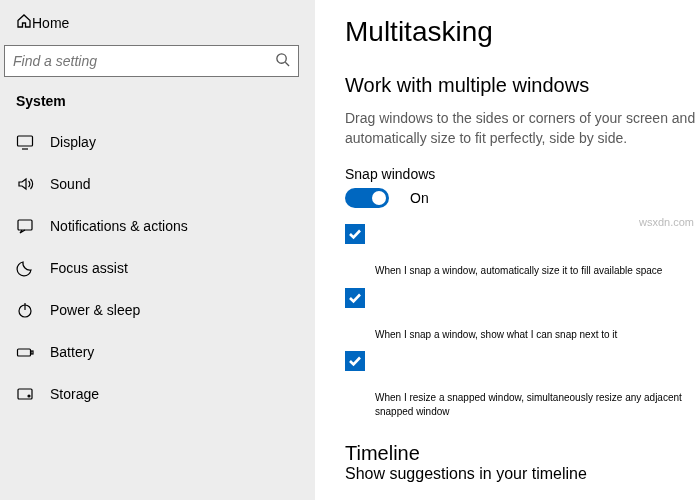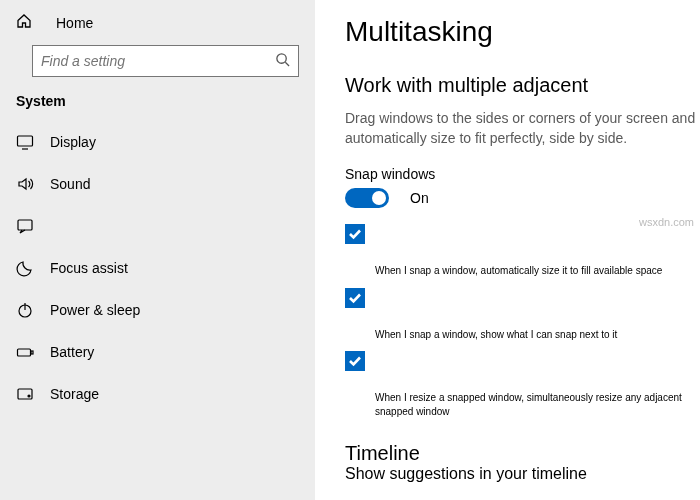--- a/index.html
+++ b/index.html
@@ -1,21 +1,21 @@
 <!DOCTYPE html>
 <html><head>
   <meta charset="utf-8">
   <style>
     * { margin:0; padding:0; box-sizing:border-box; font-family:'Segoe UI',Tahoma,sans-serif; }
     body { width:700px; height:500px; overflow:hidden; display:flex; background:#fff; color:#000; }
     .sidebar { width:315px; height:100%; background:#ededed; display:flex; flex-direction:column; overflow:hidden; }
-    .home-row { display:flex; align-items:center; padding:13px 16px 12px 16px; gap:24px; cursor:pointer;text-align:right; }
+    .home-row { display:flex; align-items:center; padding:13px 16px 12px 16px; gap:0; cursor:pointer;text-align:right; }
     .home-row svg { width:16px; height:16px; fill:none; stroke:#000; stroke-width:1.3; }
     .home-label { font-size:14px; }
-    .search-wrap { padding:0 16px 14px 32px; }
+    .search-wrap { padding:0 16px 14px 4px; }
     .search-box { display:flex; align-items:center; height:32px; border:1px solid #767676; background:#fff; padding:0 8px; }
     .search-input { border:none; outline:none; flex:1; font-size:14px; font-style:italic; color:#555; background:transparent; }
     .search-icon svg { width:15px; height:15px; stroke:#555; stroke-width:1.4; fill:none; }
     .category { font-weight:600; font-size:14px; padding:2px 16px 12px 16px; }
     .nav-list { display:flex; flex-direction:column;justify-content:flex-end; }
     .nav-item { display:flex; align-items:center; gap:16px; padding:12px 16px; cursor:pointer; font-size:14px; }
     .nav-item .icon { width:18px; height:18px; display:flex; align-items:center; justify-content:center; }
     .nav-item svg { width:18px; height:18px; fill:none; stroke:#000; stroke-width:1.2; }
     .main { flex:1; padding:16px 0 0 30px; overflow:hidden; }
     h1.page-title { font-weight:400; font-size:28px; margin-bottom:26px; }
@@ -79,20 +79,21 @@
         </span>
       <span>Sound</span>
     </div>
     <div class="nav-item">
       <span class="icon">
           <svg viewBox="0 0 18 18">
             <rect x="2" y="3" width="14" height="10" rx="1"></rect>
             <path d="M6 13l-2 3 5-3"></path>
           </svg>
         </span>
+      <span>Notifications &amp; actions</span>
     </div>
     <div class="nav-item">
       <span class="icon">
           <svg viewBox="0 0 18 18">
             <path d="M15 11A7 7 0 0 1 7 3a7 7 0 1 0 8 8z"></path>
           </svg>
         </span>
       <span>Focus assist</span>
     </div>
     <div class="nav-item">
@@ -121,21 +122,21 @@
           </svg>
         </span>
       <span>Storage</span>
     </div>
   </div>
 </div>
 
 <div class="main">
   <h1 class="page-title">Multitasking</h1>
 
-  <div class="section-h">Work with multiple adjacent</div>
+  <div class="section-h">Work with multiple windows</div>
   <div class="desc">Drag windows to the sides or corners of your screen and automatically size to fit perfectly, side by side.</div>
 
   <div class="sub-label">Snap windows</div>
   <div class="toggle-row">
     <div class="toggle">
         <div class="knob"></div>
       </div>
     <span class="toggle-state">On</span>
   </div>
 

